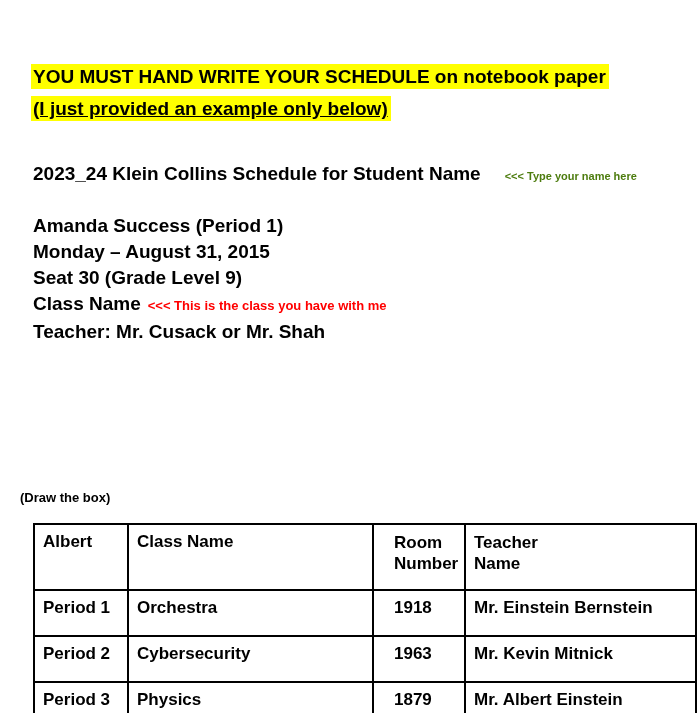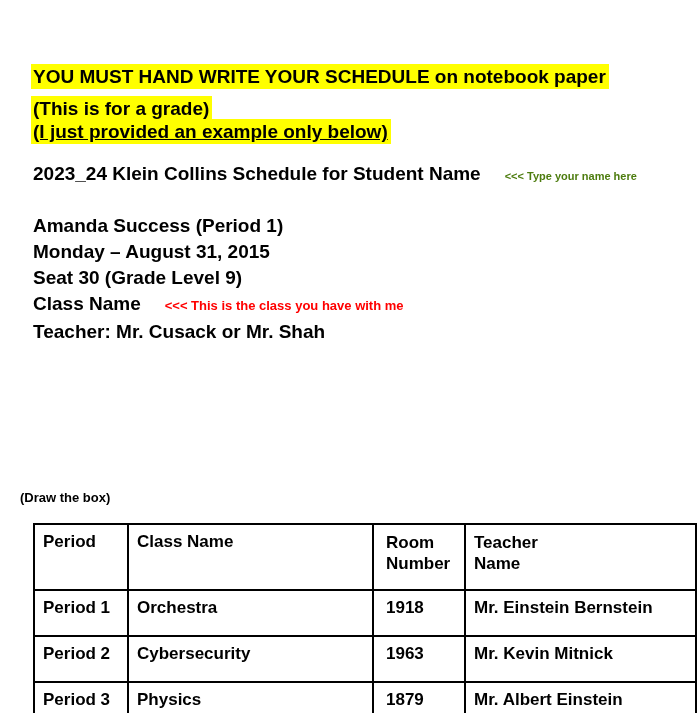--- a/index.html
+++ b/index.html
@@ -6,50 +6,47 @@
   html,body { width:699px; height:713px; background:#ffffff; overflow:hidden; }
   .page {
     position:relative; width:699px; height:713px; background:#ffffff;
     font-family:"Liberation Sans", sans-serif; font-weight:700; color:#000;border-radius:12px;
   }
   .abs { position:absolute; }
   .t19 { font-size:19px; line-height:26px; white-space:nowrap; }
   .hl-line { font-size:19px; line-height:31px; white-space:nowrap; }
   .hl { background:#ffff00; padding:2px 3px 2px 2px; }
   .red { color:#4d7c0f; font-size:11px; margin-left:24px; }
-  .red-sm { color:#ff0000; font-size:13px; margin-left:24px; }
+  .red-sm { color:#ff0000; font-size:13px; margin-left:7px; }
   .blk .t19 { display:block; }
   .note-sm { font-size:13px; white-space:nowrap; }
 
   table.sched {
     position:absolute; left:33px; top:523px;
     border-collapse:collapse; table-layout:fixed; width:662px;
   }
   table.sched th, table.sched td {
     border:2px solid #000; font-size:17px; font-weight:700;
     text-align:left; vertical-align:top; padding:7px 8px;
     font-family:"Liberation Sans", sans-serif; overflow:hidden;
   }
-  table.sched td.room, table.sched th.room { padding-left:12px; }
+  table.sched td.room, table.sched th.room { padding-left:20px; }
   tr.hdr  { height:66px; }
   tr.row  { height:46px; }
   .force-wrap { display:inline-block; max-width:90px; line-height:21px; }
   .wrap2 { display:inline-block; max-width:78px; line-height:21px; }
 </style>
 </head>
 <body>
 
 <div class="page">
 
   <div class="abs" style="left:31px; top:61px;">
     <div class="hl-line" style="margin-bottom:5px;">
       <span class="hl">YOU MUST HAND WRITE YOUR SCHEDULE on notebook paper</span>
-    </div>
-    <div class="hl-line" style="line-height:23px;">
-      <span class="hl">(This is for a grade)</span>
     </div>
     <div class="hl-line" style="line-height:23px;text-decoration:underline;">
       <span class="hl">(I just provided an example only below)</span>
     </div>
   </div>
 
   <div class="abs t19" style="left:33px; top:161px;">
     <span>2023_24 Klein Collins Schedule for Student Name</span><span class="red">&lt;&lt;&lt; Type your name here</span>
   </div>
 
@@ -68,21 +65,21 @@
 
   <table class="sched">
     <colgroup>
       <col style="width:94px">
       <col style="width:245px">
       <col style="width:92px">
       <col style="width:231px">
     </colgroup>
     <tbody>
         <tr class="hdr">
-      <th><span>Period</span></th>
+      <th><span>Albert</span></th>
       <th><span>Class Name</span></th>
       <th class="room"><span class="wrap2">Room Number</span></th>
       <th><span class="force-wrap">Teacher Name</span></th>
     </tr>
     <tr class="row">
       <td>Period 1</td>
       <td>Orchestra</td>
       <td class="room">1918</td>
       <td>Mr. Einstein Bernstein</td>
     </tr>

